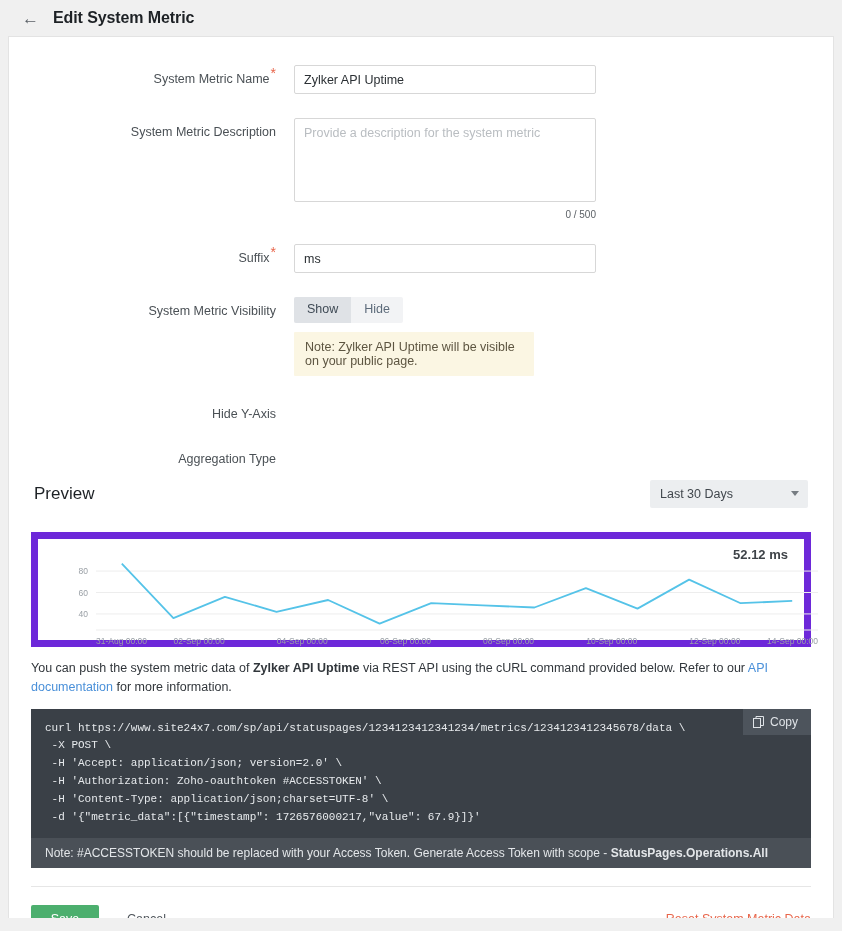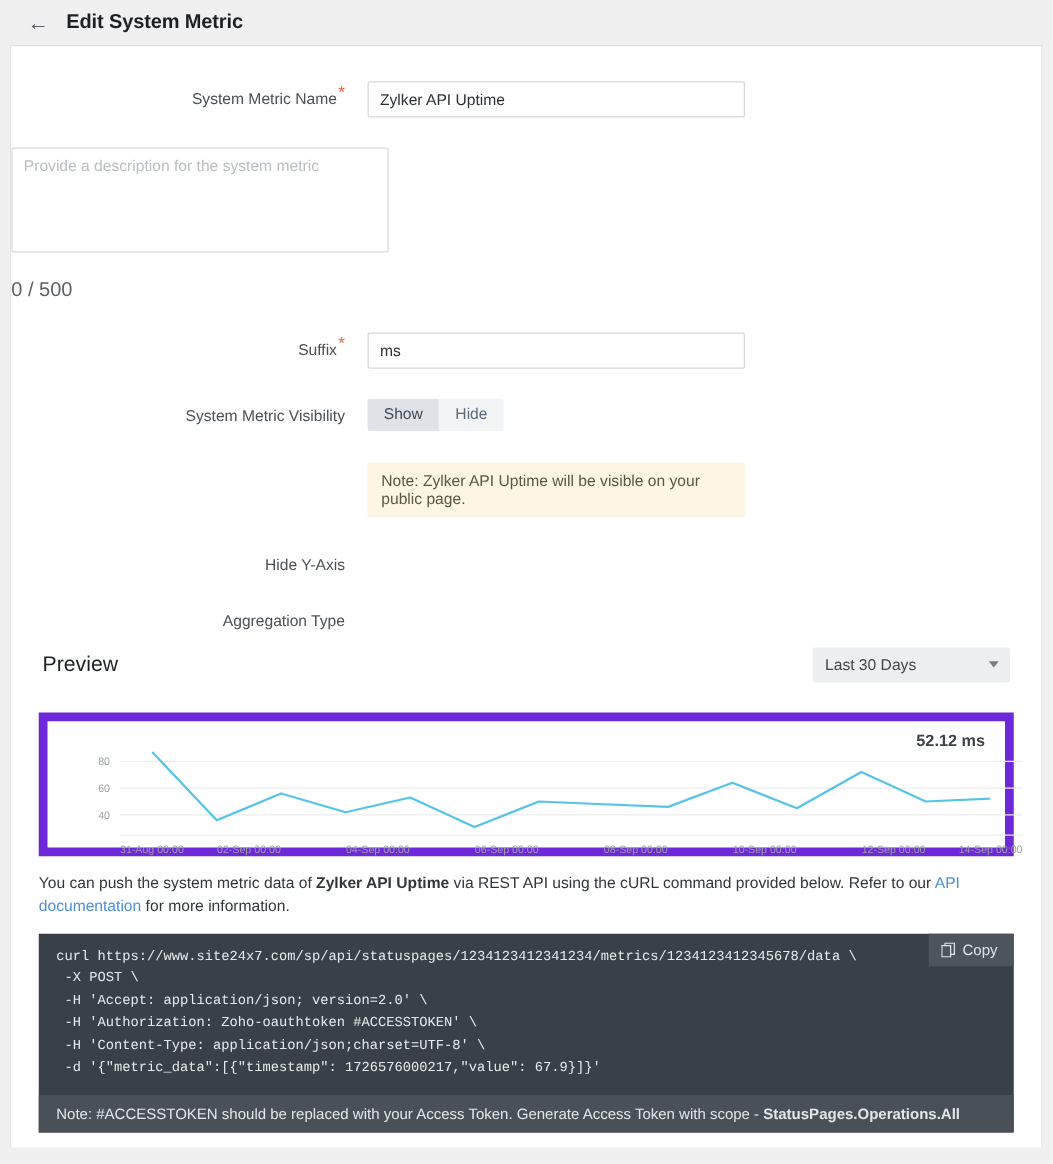--- a/index.html
+++ b/index.html
@@ -93,24 +93,25 @@
     padding: 7px 9px;
     font-family: "Liberation Sans", sans-serif;
     font-size: 12.5px;
     color: #2b3034;
     resize: none;
     outline: none;
     display: block;
   }
   .ta::placeholder { color: #b9bdc1; }
   .counter {
+    text-align: right;
     width: 302px;
-    font-size: 16px;
+    font-size: 10px;
     color: #5c6166;
-    margin-top: 22px;
+    margin-top: 7px;
   }
 
   
   .tgl {
     display: inline-flex;
     background: #f2f3f5;
     border-radius: 2px;
     overflow: hidden;
   }
   .tgl span {
@@ -119,26 +120,26 @@
     color: #5d6b7a;
     cursor: pointer;
     line-height: 1.1;
   }
   .tgl span.on {
     background: #dfe2e6;
     color: #3f4a55;
   }
 
   .note {
-    margin-top: 25px;
+    margin-top: 9px;
     background: #fbf6e3;
     color: #5d5541;
     font-size: 12.5px;
     padding: 8px 11px;
-    width: 302px;
+    width: 240px;
     border-radius: 1px;
   }
 
   .sel {
     width: 302px;
     height: 29px;
     border: 1px solid #d7d7d7;
     border-radius: 2px;
     background: #fff;
     display: flex;
@@ -298,20 +299,21 @@
   <div class="form">
 
     <div class="row">
       <div class="lbl"><span>System Metric Name</span><span class="req">*</span></div>
       <div class="ctrl">
         <input class="txt" type="text" value="Zylker API Uptime" style="">
       </div>
     </div>
 
     <div class="row">
+      <div class="lbl">System Metric Description</div>
       <div class="ctrl">
         <textarea class="ta" placeholder="Provide a description for the system metric" style=""></textarea>
         <div class="counter">0 / 500</div>
       </div>
     </div>
 
     <div class="row">
       <div class="lbl"><span>Suffix</span><span class="req">*</span></div>
       <div class="ctrl">
         <input class="txt" type="text" value="ms" style="">

